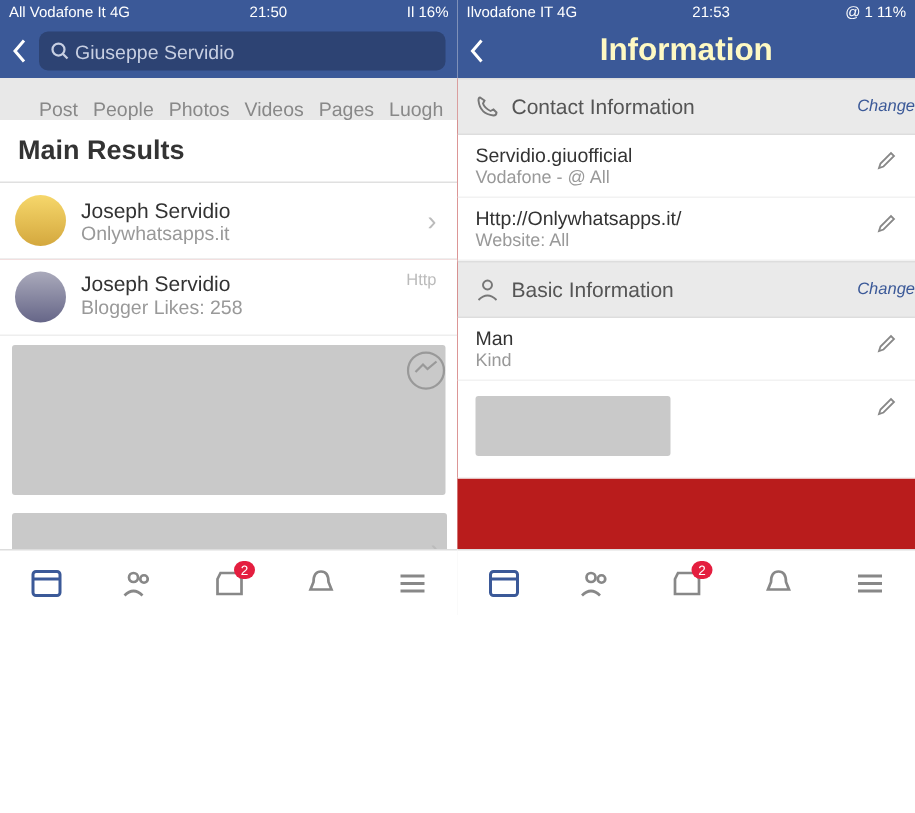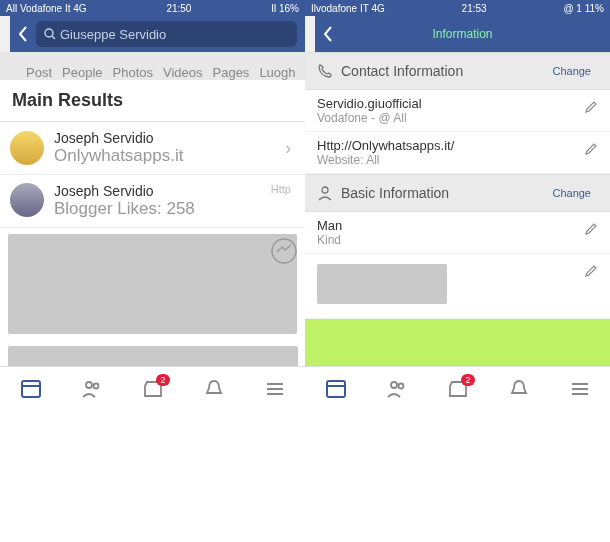--- a/index.html
+++ b/index.html
@@ -1,42 +1,42 @@
 <!DOCTYPE html>
 <html><head>
   <meta charset="utf-8">
   <style>
     * { margin: 0; padding: 0; box-sizing: border-box; }
     body { font-family: -apple-system, Helvetica, Arial, sans-serif; width: 610px; height: 542px; display: flex; background: #fff; overflow: hidden; }
     .screen { width: 305px; height: 410px; position: relative; display: flex; flex-direction: column; background: #f0f0f0; }
     .statusbar { height: 16px; background: #3b5998; color: #fff; font-size: 10px; display: flex; align-items: center; padding: 0 6px; justify-content: space-between; }
     .sb-l, .sb-r { display: flex; gap: 4px; align-items: center; }
-    .topbar { height: 36px; background: #3b5998; display: flex; align-items: center; padding: 0 8px; gap: 8px; margin-left: 10px; }
+    .topbar { height: 36px; background: #3b5998; display: flex; align-items: center; padding: 0 8px; gap: 8px; }
     .back { color: #fff; font-size: 20px; }
     .search-pill { flex: 1; background: #2d4373; border-radius: 6px; height: 26px; display: flex; align-items: center; padding: 0 8px; color: #c7cfe2; font-size: 13px; gap: 4px; }
-    .title { flex: 1; text-align: center; color: #86efac; font-size: 12px; font-weight: 400; }
+    .title { flex: 1; text-align: center; color: #fef9c3; font-size: 21px; font-weight: 700; }
     .tabs { height: 28px; background: #e8e8e8; display: flex; align-items: flex-end; gap: 10px; padding: 0 26px; font-size: 13px; color: #888; overflow: hidden; white-space: nowrap; }
     .heading { background: #fff; padding: 10px 12px; font-size: 18px; font-weight: 700; color: #333; border-bottom: 1px solid #e0e0e0; }
     .row { background: #fff; display: flex; align-items: center; padding: 8px 10px; border-bottom: 1px solid #eee; position: relative; }
     .avatar { width: 34px; height: 34px; border-radius: 50%; background: #ccc; margin-right: 10px; flex-shrink: 0; display: flex; align-items: center; justify-content: center; font-size: 16px; }
     .av-gold { background: linear-gradient(#f6d76b,#d4a83e); }
     .av-photo { background: linear-gradient(#aab,#668); }
     .av-people { background: #3b5998; color: #fff; }
     .info { flex: 1; min-width: 0; }
     .name { font-size: 14px; color: #333; }
-    .sub { font-size: 17px; color: #999; }
+    .sub { font-size: 13px; color: #999; }
     .chev { color: #bbb; font-size: 18px; padding: 0 4px; }
     .greybox { background: #c9c9c9; margin: 6px 8px; border-radius: 2px; }
     .gb1 { height: 100px; }
     .gb2 { height: 58px; width: 290px; margin-bottom: 8px; }
     .gb3 { width: 130px; height: 40px; margin: 4px 0 8px 0; }
     .gb4 { background: #aaa; width: 145px; height: 13px; display: inline-block; vertical-align: middle; }
     .section { background: #eaeaea; padding: 10px 12px; font-size: 14px; color: #555; display: flex; align-items: center; gap: 8px; border-top: 1px solid #ddd; border-bottom: 1px solid #ddd; position: relative; }
-    .changelink { position: absolute; right: 19px; font-size: 11px; color: #3b5998; }
-    .content { flex: 1; overflow: hidden; background: #bef264; display: flex; flex-direction: column; }
+    .changelink { position: absolute; right: 0; font-size: 11px; color: #3b5998; font-style: italic; }
+    .content { flex: 1; overflow: hidden; background: #b91c1c; display: flex; flex-direction: column; }
     .detail-row { background: #fff; padding: 6px 12px; border-bottom: 1px solid #f2f2f2; position: relative; }
     .d-title { font-size: 13px; color: #333; }
     .d-sub { font-size: 12px; color: #999; }
     .edit-i { position: absolute; right: 12px; top: 10px; color: #888; font-size: 14px; }
     .showall { padding: 10px; font-size: 16px; color: #888; background: #fff; }
     .footer { height: 44px; background: #fff; border-top: 1px solid #ddd; display: flex; justify-content: space-around; align-items: center; }
     .footer-i { width: 22px; height: 22px; display: flex; align-items: center; justify-content: center; color: #777; position: relative; }
     .footer-i.active { color: #3b5998; }
     .badge { position: absolute; top: -4px; right: -6px; background: #e41e3f; color: #fff; border-radius: 8px; font-size: 9px; padding: 1px 4px; }
     .msg-btn, .adduser-btn { position: absolute; right: 8px; color: #999; }

